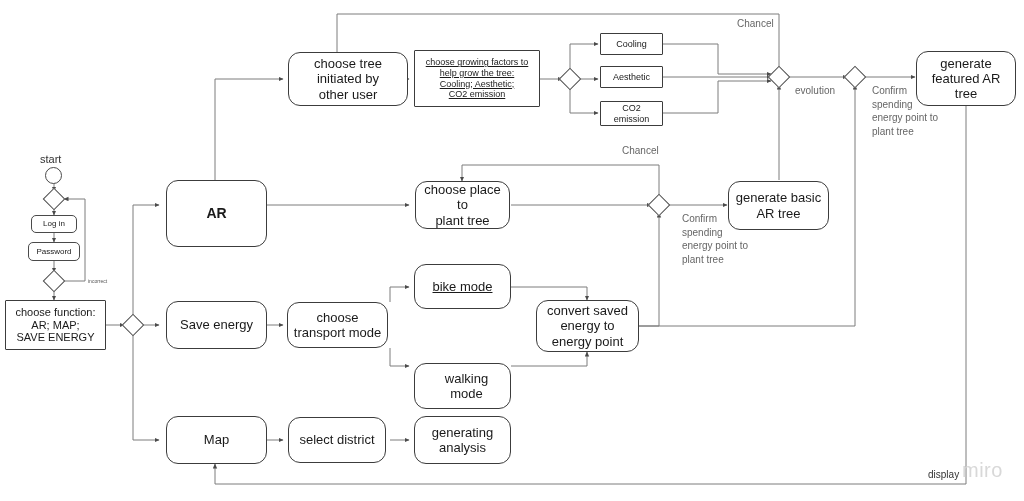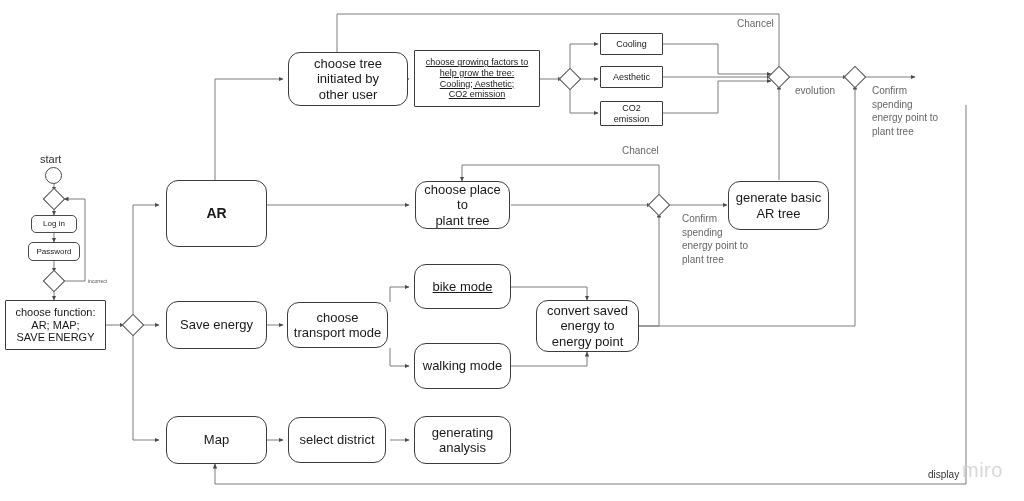--- a/index.html
+++ b/index.html
@@ -159,20 +159,25 @@
   <div class="diamond" style="left:771px;top:69px;"></div>
   <div class="lbl" style="left:737px;top:17px;">Chancel</div>
   <div class="lbl" style="left:795px;top:84px;">evolution</div>
 
   <div class="diamond" style="left:847px;top:69px;"></div>
   <div class="lbl" style="left:872px;top:84px;">Confirm
 spending
 energy point to
 plant tree</div>
 
+  <div class="node big" style="left:916px;top:51px;width:100px;height:55px;font-size:13px;">
+    <span style="white-space:pre-line;">generate
+featured AR
+tree</span>
+  </div>
 
   <div class="node big" style="left:415px;top:181px;width:95px;height:48px;font-size:13px;">
     <span style="white-space:pre-line;">choose place to
 plant tree</span>
   </div>
   <div class="diamond" style="left:651px;top:197px;"></div>
   <div class="lbl" style="left:622px;top:144px;">Chancel</div>
   <div class="lbl" style="left:682px;top:212px;white-space:pre-line;">Confirm
 spending
 energy point to
@@ -185,21 +190,21 @@
   <div class="node big" style="left:166px;top:301px;width:101px;height:48px;font-size:13px;">
     <span>Save energy</span>
   </div>
   <div class="node big" style="left:287px;top:302px;width:101px;height:46px;font-size:13px;">
     <span style="white-space:pre-line;">choose
 transport mode</span>
   </div>
   <div class="node big" style="left:414px;top:264px;width:97px;height:45px;font-size:13px;text-decoration:underline;">
     <span>bike mode</span>
   </div>
-  <div class="node big" style="left:414px;top:343px;width:97px;height:46px;font-size:13px;">
+  <div class="node big" style="left:414px;top:363px;width:97px;height:46px;font-size:13px;padding-left:8px;">
     <span>walking mode</span>
   </div>
   <div class="node big" style="left:536px;top:300px;width:103px;height:52px;font-size:13px;">
     <span style="white-space:pre-line;">convert saved
 energy to
 energy point</span>
   </div>
 
   <div class="node big" style="left:166px;top:416px;width:101px;height:48px;font-size:13px;">
     <span>Map</span>

